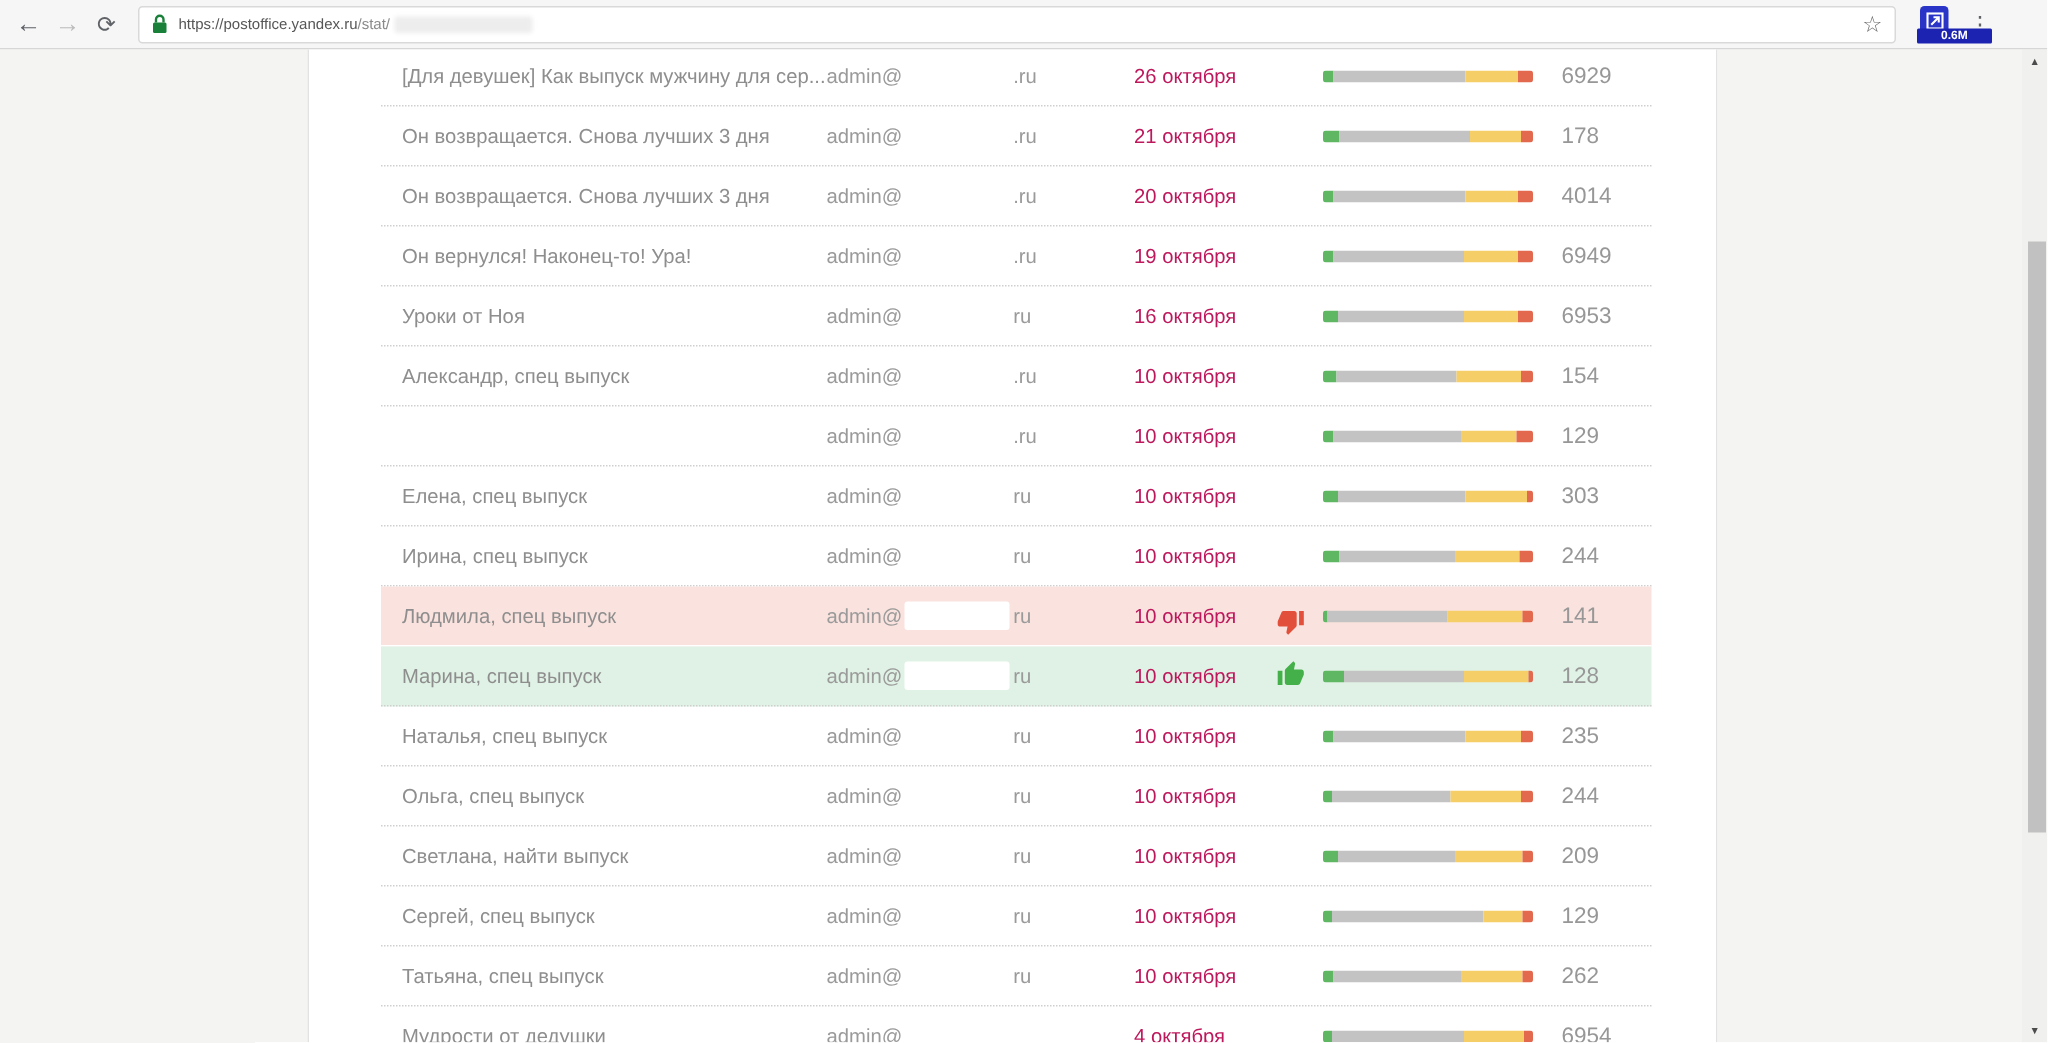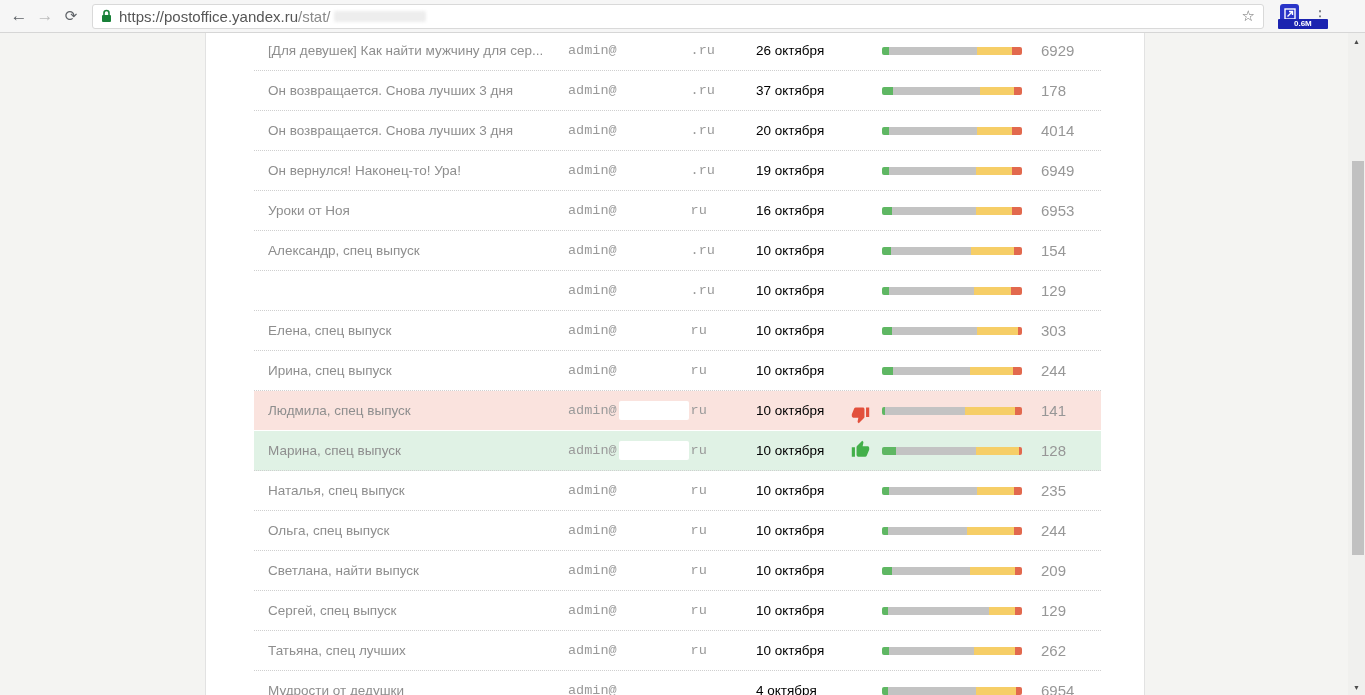--- a/index.html
+++ b/index.html
@@ -10,21 +10,21 @@
   .toolbar { height:33px; background:#f6f6f6; border-bottom:1px solid #d6d6d6;
              display:flex; align-items:center; padding:0 6px; }
   .nav-btn { width:26px; height:26px; display:flex; align-items:center; justify-content:center;
              font-size:17px; color:#5f6368; cursor:pointer; }
   .nav-btn.disabled { color:#bcbcbc; }
   .refresh { font-size:15px; }
   .omnibox { width:1172px; height:25px; margin-left:8px; background:#fff;
              border:1px solid #d9d9d9; border-radius:3px; display:flex; align-items:center;
              padding:0 8px; }
   .lock { margin-right:7px; display:flex; }
-  .url { font-size:15px; color:#565656; white-space:nowrap; }
+  .url { font-size:10px; color:#565656; white-space:nowrap; }
   .url-path { color:#8a8a8a; }
   .url-blur { width:92px; height:11px; margin-left:3px; background:#ededed; border-radius:2px;
               filter:blur(1.5px); }
   .omni-space { flex:1; }
   .star { font-size:15px; color:#6b6b6b; cursor:pointer; }
   .ext-wrap { position:relative; width:24px; height:26px; margin-left:14px; cursor:pointer; }
   .ext-icon { position:absolute; top:1px; left:2px; width:19px; height:19px;
               background:#2a35c8; border-radius:3px; display:flex; align-items:center; justify-content:center; }
   .ext-badge { position:absolute; bottom:0; left:0; background:#1b23b0; color:#fff;
                font-size:8px; font-weight:bold; line-height:10px; padding:0 16px; border-radius:1px; }
@@ -43,24 +43,24 @@
   .sb-up { top:0; } .sb-down { bottom:0; }
   .sb-thumb { position:absolute; top:128px; left:4px; width:12px; height:394px; background:#c1c1c1; cursor:pointer; }
 
   
   .table { margin:-2px 0 0 48px; width:847px; }
   .row { height:40px; border-bottom:1px dotted #cfcfcf; position:relative; cursor:pointer; }
   .row.neg { background:#fae3de; border-bottom:1px solid #fff; }
   .row.pos { background:#e0f2e5; }
   .cell { position:absolute; top:0; height:100%; display:flex; align-items:center; }
   .c-title { left:14px; color:#8e8e8e; font-size:13.5px; white-space:nowrap; }
-  .c-email { left:314px; color:#9a9a9a; font-size:13.5px;font-family:Liberation Mono, monospace; }
+  .c-email { left:297px; color:#9a9a9a; font-size:13.5px; }
   .e-redact { width:70px; height:19px; margin:0 2px; border-radius:2px; }
   .neg .e-redact, .pos .e-redact { background:#fff; }
-  .c-date { left:502px; color:#000000; font-size:13.5px; }
+  .c-date { left:502px; color:#be185d; font-size:13.5px; }
   .c-thumb { left:597px; }
   .c-thumb svg { display:none; }
   .neg .thumb-down { display:block; transform:translateY(4px); }
   .pos .thumb-up { display:block; transform:translateY(-1px); }
   .c-bar { left:628px; }
   .bar { width:140px; height:8px; border-radius:2px; overflow:hidden; display:flex; }
   .bar i { display:block; height:100%; }
   .c-count { left:787px; color:#979797; font-size:15px; }
 </style>
 </head>
@@ -98,21 +98,21 @@
 
     <div class="menu-btn">⋮</div>
   </div>
 
   <div class="page">
     <div class="m-left"></div>
 
     <div class="content">
       <div class="table">
   <div class="row">
-    <span class="cell c-title title">[Для девушек] Как найти мужчину для сер...</span>
+    <span class="cell c-title title">[Для девушек] Как выпуск мужчину для сер...</span>
     <span class="cell c-email">
       <span class="e-pre">admin@</span>
       <span class="e-redact"></span>
       <span class="e-suf">.ru</span>
     </span>
     <span class="cell c-date date">26 октября</span>
     <span class="cell c-thumb">
       
       
     </span>
@@ -127,21 +127,21 @@
     <span class="cell c-count count">6929</span>
   </div>
 
   <div class="row">
     <span class="cell c-title title">Он возвращается. Снова лучших 3 дня</span>
     <span class="cell c-email">
       <span class="e-pre">admin@</span>
       <span class="e-redact"></span>
       <span class="e-suf">.ru</span>
     </span>
-    <span class="cell c-date date">37 октября</span>
+    <span class="cell c-date date">21 октября</span>
     <span class="cell c-thumb">
       
       
     </span>
     <span class="cell c-bar">
       <span class="bar">
         <i style="width: 7.5%; background: rgb(95, 183, 99);"></i>
         <i style="width: 62.5%; background: rgb(195, 195, 195);"></i>
         <i style="width: 24%; background: rgb(246, 206, 103);"></i>
         <i style="width: 6%; background: rgb(226, 105, 78);"></i>
@@ -446,21 +446,21 @@
         <i style="width: 4.5%; background: rgb(95, 183, 99);"></i>
         <i style="width: 72%; background: rgb(195, 195, 195);"></i>
         <i style="width: 18.5%; background: rgb(246, 206, 103);"></i>
         <i style="width: 5%; background: rgb(226, 105, 78);"></i>
       </span>
     </span>
     <span class="cell c-count count">129</span>
   </div>
 
   <div class="row">
-    <span class="cell c-title title">Татьяна, спец лучших</span>
+    <span class="cell c-title title">Татьяна, спец выпуск</span>
     <span class="cell c-email">
       <span class="e-pre">admin@</span>
       <span class="e-redact"></span>
       <span class="e-suf">ru</span>
     </span>
     <span class="cell c-date date">10 октября</span>
     <span class="cell c-thumb">
       
       
     </span>

